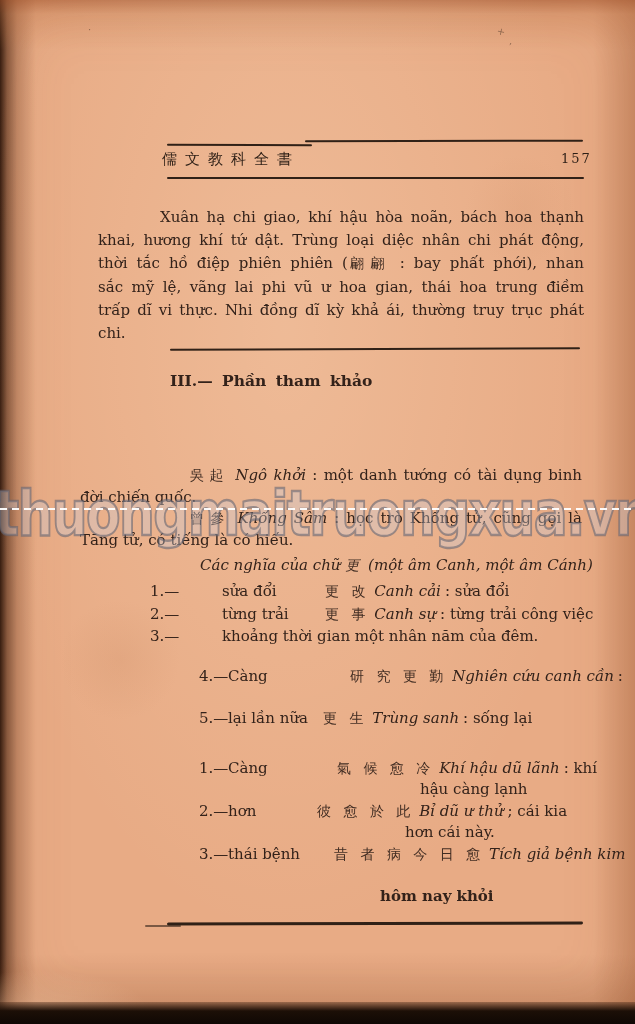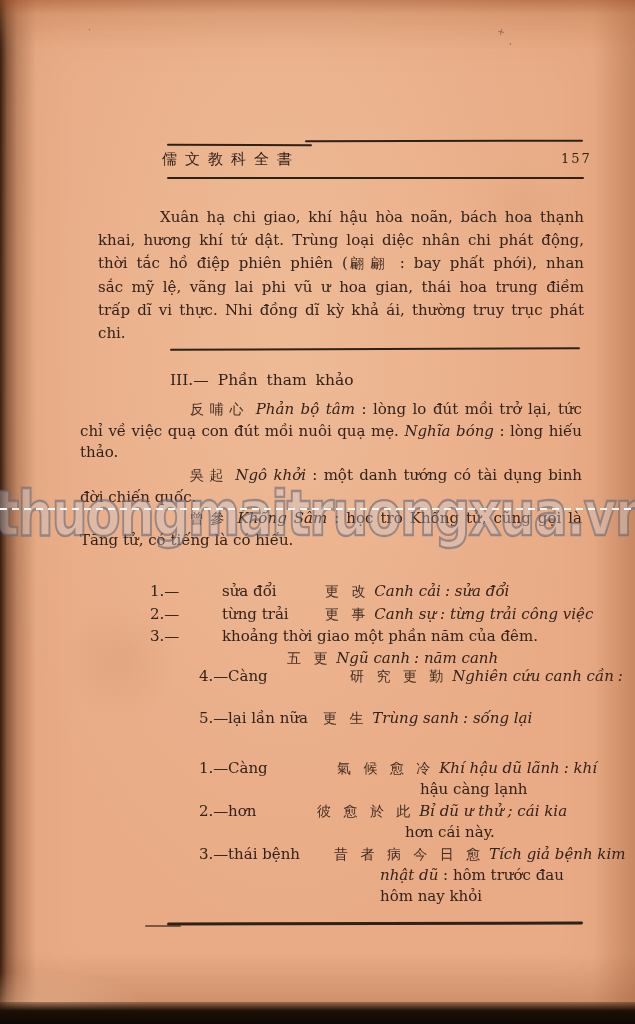--- a/index.html
+++ b/index.html
@@ -20,29 +20,29 @@
       linear-gradient(90deg, rgba(35,16,7,.95) 0px, rgba(70,35,18,.6) 7px, rgba(110,60,35,.32) 17px, rgba(0,0,0,0) 36px),
       linear-gradient(270deg, rgba(150,82,45,.32) 0px, rgba(0,0,0,0) 42px),
       var(--paper);
     box-shadow: inset 0 0 70px rgba(150,80,40,.22);
   }
   .rule{position:absolute;background:#30211711;background:#302117;border-radius:2px;}
   .txt{position:absolute;font-size:15px;line-height:21.5px;color:var(--ink);}
   .just{text-align:justify;}
   .cjk{font-family:"DejaVu Sans","Liberation Sans",sans-serif;font-size:14px;letter-spacing:4px;opacity:.92;}
   .tl{font-style:italic;}
-  .df{margin-left:4px;font-style:italic;}
+  .df{margin-left:4px;}
   .ln{position:absolute;height:22px;font-size:15px;white-space:nowrap;color:var(--ink);}
   .ln .num{position:absolute;left:0;top:0;}
   .ln .gloss{position:absolute;top:0;}
   .ln .rest{position:absolute;top:0;}
   .g72{left:72px}.g29{left:29px}
   .r175{left:175px}.r151{left:151px}.r124{left:124px}.r138{left:138px}.r118{left:118px}.r135{left:135px}
   .ihead{position:absolute;font-style:italic;font-size:15px;white-space:nowrap;}
-  .b{font-weight:normal;}
+  .b{font-weight:bold;}
   
   .hdr-title{position:absolute;left:162px;top:150px;font-family:Liberation Sans, sans-serif;
     font-size:15px;letter-spacing:8px;color:#2d1f16;}
   .hdr-num{position:absolute;left:561px;top:151px;font-size:13px;letter-spacing:2px;color:#2d1f16;}
   
   .watermark{
     position:absolute;left:-5px;top:477px;z-index:6;white-space:nowrap;
     font-family:"DejaVu Sans","Liberation Sans",sans-serif;
     font-size:63px;font-weight:bold;letter-spacing:-2px;
     transform:scaleX(.80);transform-origin:0 50%;
@@ -75,45 +75,42 @@
 
   <div class="hdr-title">儒文教科全書</div>
   <div class="hdr-num">157</div>
 
   <p class="txt just" style="left:98px;top:206px;width:486px;line-height:23.2px;text-indent:62px;margin:0;word-spacing:2px"><span>Xuân hạ chi giao, khí hậu hòa noãn, bách hoa thạnh khai, hương khí tứ dật. Trùng loại diệc nhân chi phát động, thời tắc hồ điệp phiên phiên (</span><span class="cjk">翩翩</span><span> : bay phất phới), nhan sắc mỹ lệ, vãng lai phi vũ ư hoa gian, thái hoa trung điềm trấp dĩ vi thực. Nhi đồng dĩ kỳ khả ái, thường truy trục phát chi.</span></p>
 
   <div class="rule" style="left:170px;top:348px;width:410px;height:2.2px;transform:rotate(-.2deg)"></div>
 
   <div class="txt b" style="left:170px;top:370px;font-size:15.5px;word-spacing:4px;white-space:nowrap">III.— Phần tham khảo</div>
 
-  <p class="txt just" style="left:80px;top:399px;width:502px;text-indent:110px;margin:0"><span class="cjk">反哺心</span> <span class="tl">Phản bộ tâm</span><span> : lòng lo đút mồi trở lại, tức chỉ về việc quạ con đút mồi nuôi quạ mẹ. </span><span class="tl">Nghĩa bóng</span><span> : lòng hiếu thảo.</span></p>
 
   <p class="txt just" style="left:80px;top:465px;width:502px;text-indent:110px;margin:0"><span class="cjk">吳起</span> <span class="tl">Ngô khởi</span><span> : một danh tướng có tài dụng binh đời chiến quốc.</span></p>
 
   <p class="txt just" style="left:80px;top:508px;width:502px;text-indent:110px;margin:0"><span class="cjk">曾參</span> <span class="tl">Khổng Sâm</span><span> : học trò Khổng tử, cũng gọi là Tăng tử, có tiếng là có hiếu.</span></p>
 
+  <div class="ihead" style="left:200px;top:556px"><span>Các nghĩa của chữ </span><span class="cjk">更</span><span> (một âm Canh, một âm Cánh)</span></div>
 
   <div class="ln" style="left:150px;top:582px">
     <span class="num">1.—</span>
     <span class="gloss g72">sửa đổi</span>
     <span class="rest r175"><span class="cjk">更 改</span> <span class="tl">Canh cải</span><span class="df">: sửa đổi</span></span>
   </div>
 
   <div class="ln" style="left:150px;top:605px">
     <span class="num">2.—</span>
     <span class="gloss g72">từng trải</span>
     <span class="rest r175"><span class="cjk">更 事</span> <span class="tl">Canh sự</span><span class="df">: từng trải công việc</span></span>
   </div>
 
   <div class="ln" style="left:150px;top:627px">
     <span class="num">3.—</span>
-    <span class="gloss g72">khoảng thời giao một phần năm của đêm.</span>
-  </div>
-  <div class="ln" style="left:287px;top:649px">
-    <span><span class="cjk">五 更</span> <span class="tl">Ngũ canh</span><span class="df">: năm canh</span></span>
+    <span class="gloss g72">khoảng thời gian một nhân năm của đêm.</span>
   </div>
 
   <div class="ln" style="left:199px;top:667px">
     <span class="num">4.—</span>
     <span class="gloss g29">Càng</span>
     <span class="rest r151"><span class="cjk">研 究 更 勤</span> <span class="tl">Nghiên cứu canh cần</span><span class="df">:</span></span>
   </div>
 
   <div class="ln" style="left:199px;top:709px">
     <span class="num">5.—</span>
@@ -138,24 +135,20 @@
   </div>
   <div class="ln" style="left:405px;top:823px">
     <span>hơn cái này.</span>
   </div>
 
   <div class="ln" style="left:199px;top:845px">
     <span class="num">3.—</span>
     <span class="gloss g29">thái bệnh</span>
     <span class="rest r135"><span class="cjk">昔 者 病 今 日 愈</span> <span class="tl">Tích giả bệnh kim</span></span>
   </div>
-  <div class="ln" style="left:380px;top:866px">
-    <span class="tl">nhật dũ</span>
-    <span>: hôm trước đau</span>
-  </div>
   <div class="ln b" style="left:380px;top:887px">
     <span>hôm nay khỏi</span>
   </div>
 
   <div class="rule" style="left:167px;top:922px;width:416px;height:2.6px;transform:rotate(-.12deg)"></div>
   <div class="rule" style="left:145px;top:925px;width:36px;height:1.6px;opacity:.6"></div>
 
   <div class="speck" style="left:88px;top:24px">·</div>
   <div class="speck" style="left:497px;top:26px;transform:rotate(12deg)">+</div>
   <div class="speck" style="left:509px;top:35px">,</div>

